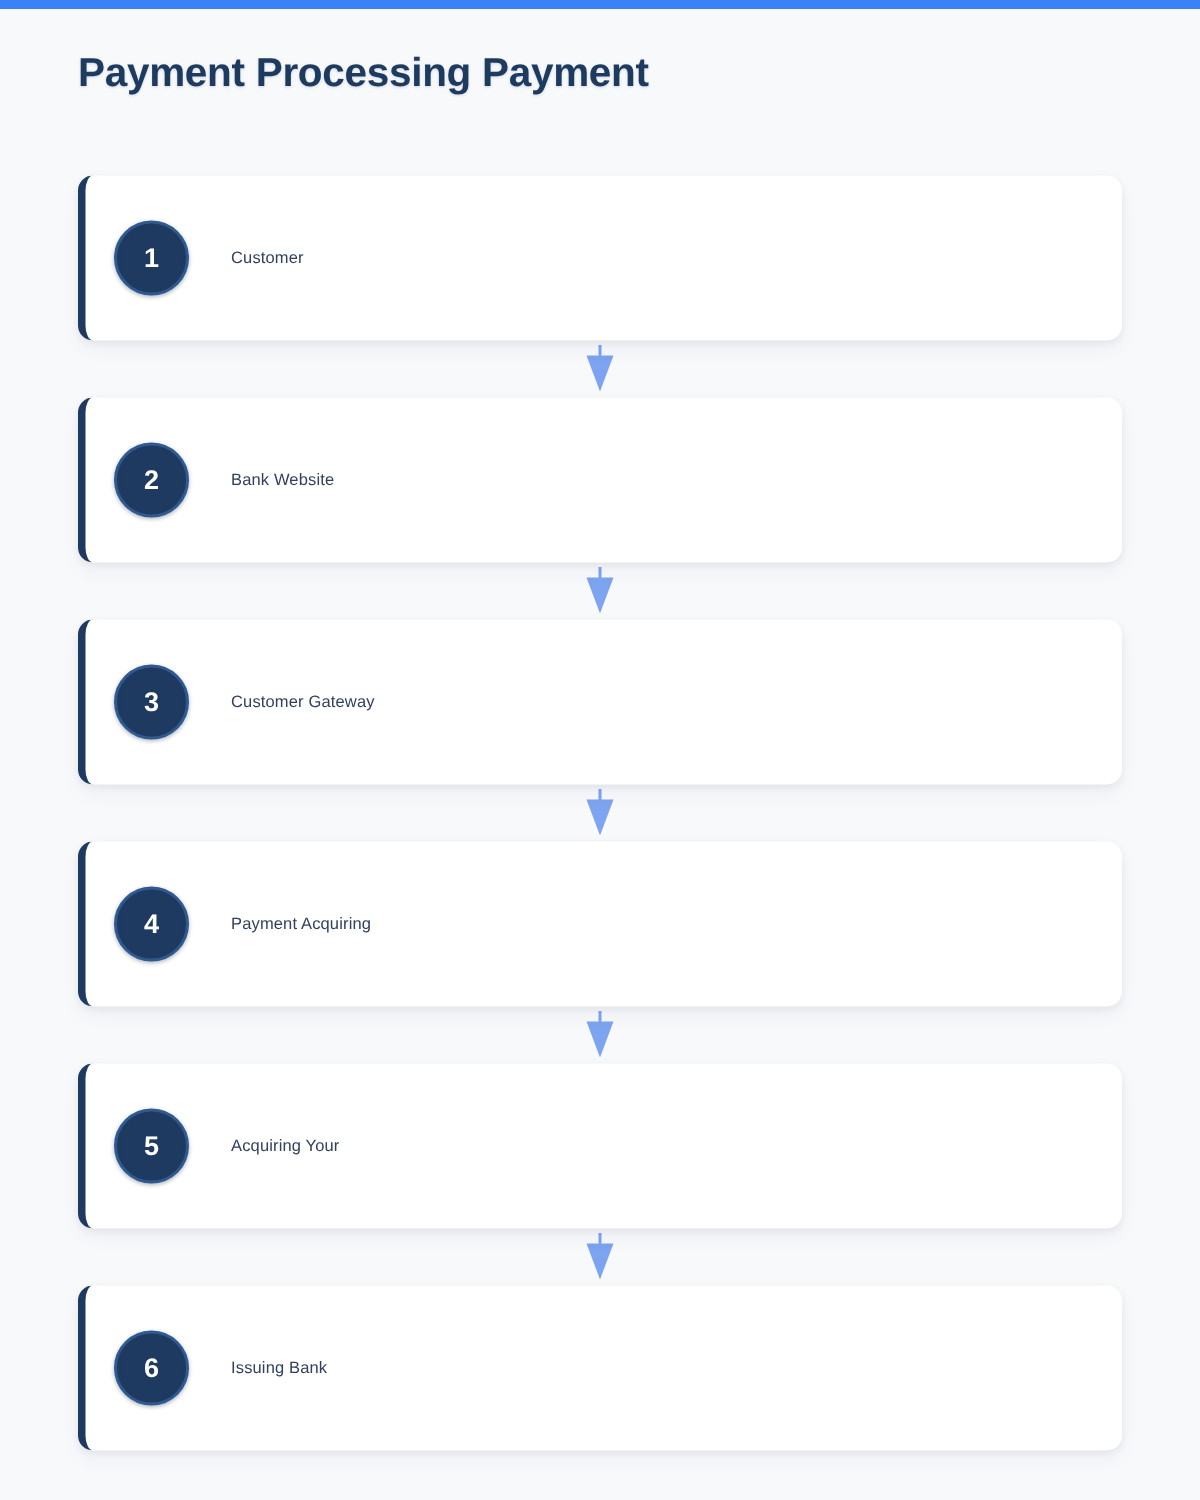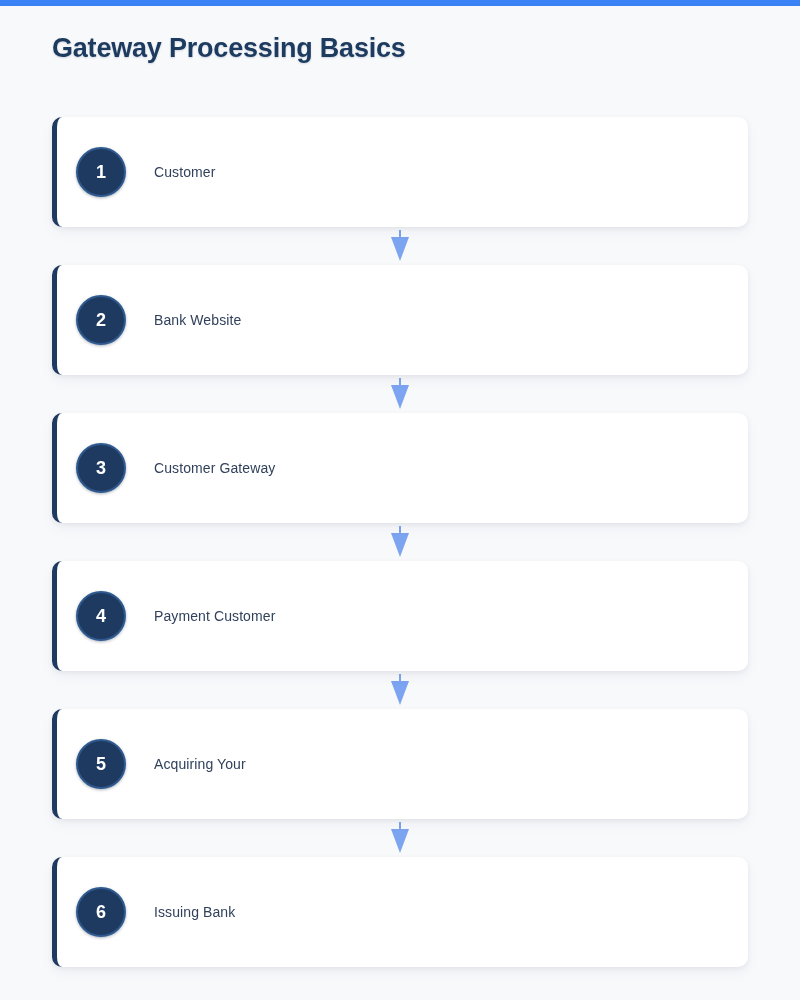--- a/index.html
+++ b/index.html
@@ -78,21 +78,21 @@
     font-size: 18px;
     font-weight: bold;
     display: flex;
     align-items: center;
     justify-content: center;
     line-height: 1;
   }
 
   .step-label {
     margin-left: 28px;
-    font-size: 14px;
+    font-size: 11px;
     color: #31415c;
     letter-spacing: 0.1px;
     white-space: nowrap;
   }
 
   
   .connector {
     width: 696px;
     height: 38px;
     display: flex;
@@ -100,21 +100,21 @@
     justify-content: center;
   }
 
   .connector svg { display: block; }
 </style>
 </head>
 <body>
 
 <div class="top-bar"></div>
 
-<h1 class="page-title">Gateway Processing Basics</h1>
+<h1 class="page-title">Payment Processing Payment</h1>
 
 <div class="flow" id="flow-root">
     <div class="step-wrap">
       <div class="step-card">
         <div class="step-badge">1</div>
         <div class="step-label">Customer</div>
       </div>
     </div>
     <div class="connector">
       <svg width="22" height="32" viewBox="0 0 22 32">
@@ -142,21 +142,21 @@
     </div>
     <div class="connector">
       <svg width="22" height="32" viewBox="0 0 22 32">
         <rect x="10" y="0" width="2" height="20" fill="#7da4f0"></rect>
         <polygon points="2,7 20,7 11,31" fill="#7da4f0"></polygon>
       </svg>
     </div>
     <div class="step-wrap">
       <div class="step-card">
         <div class="step-badge">4</div>
-        <div class="step-label">Payment Customer</div>
+        <div class="step-label">Payment Acquiring</div>
       </div>
     </div>
     <div class="connector">
       <svg width="22" height="32" viewBox="0 0 22 32">
         <rect x="10" y="0" width="2" height="20" fill="#7da4f0"></rect>
         <polygon points="2,7 20,7 11,31" fill="#7da4f0"></polygon>
       </svg>
     </div>
     <div class="step-wrap">
       <div class="step-card">

